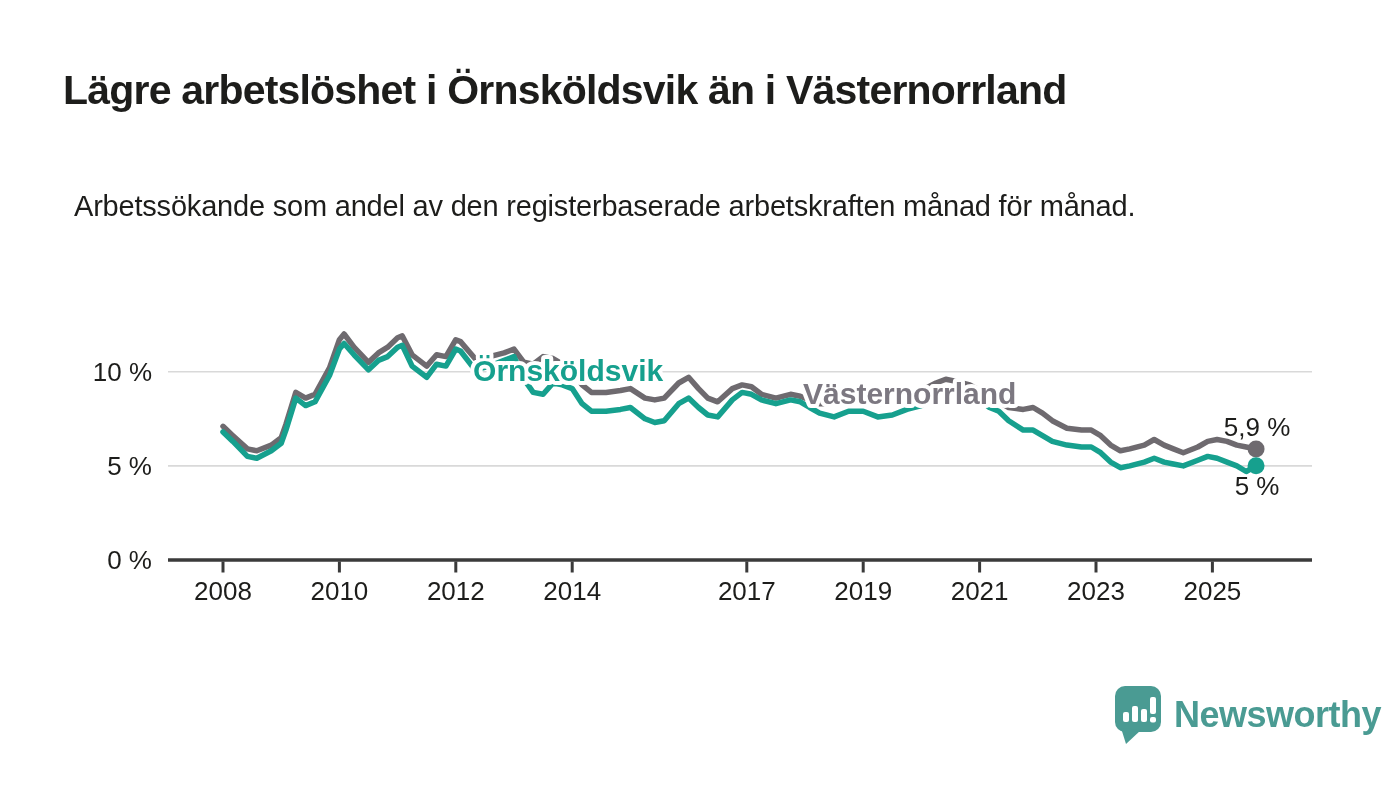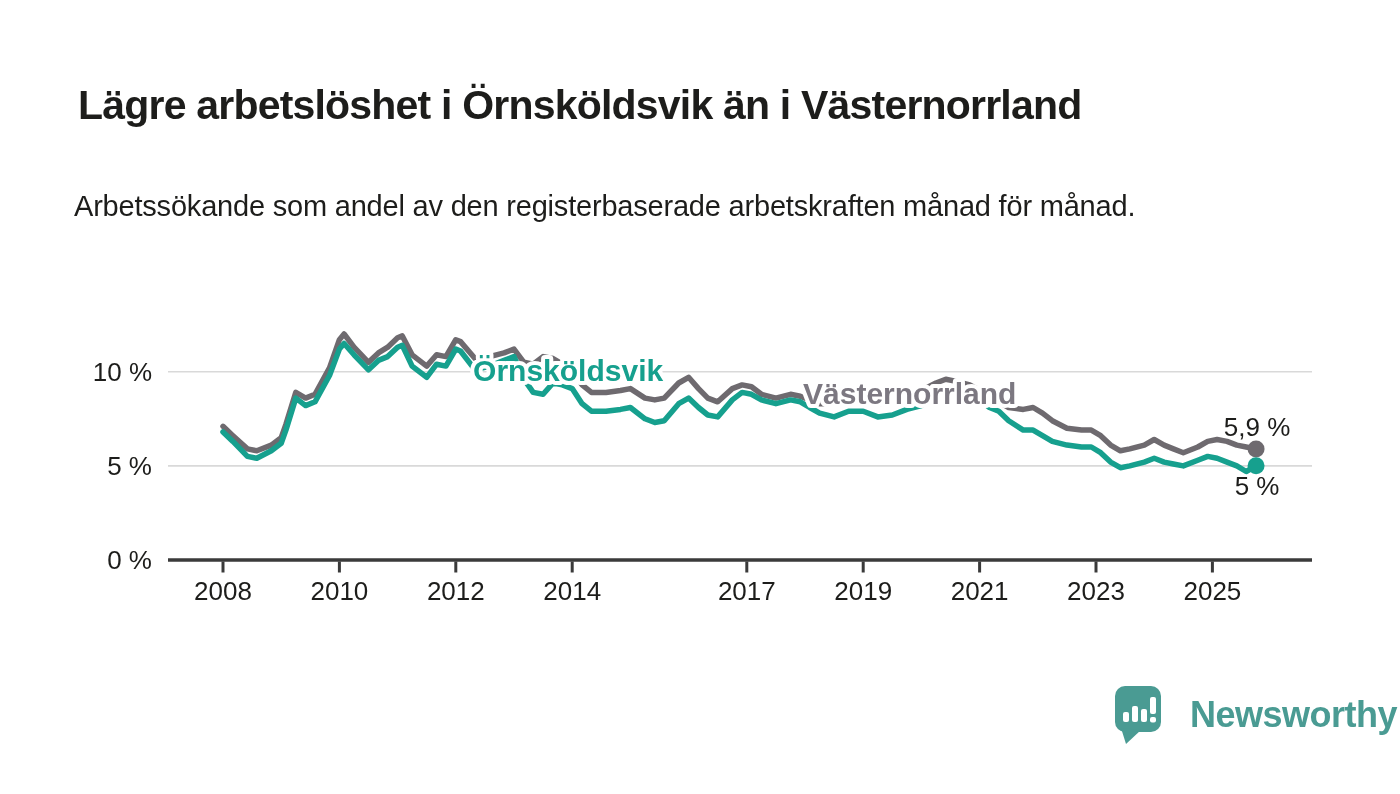--- a/index.html
+++ b/index.html
@@ -4,29 +4,29 @@
 <style>
   html,body{margin:0;padding:0;background:#ffffff;}
   body{width:1400px;height:794px;overflow:hidden;position:relative;
        font-family:"Liberation Sans","DejaVu Sans",sans-serif;color:#1d1d1b;}
   .canvas{position:absolute;inset:0;width:1400px;height:794px;}
   .page-title{position:absolute;left:62px;top:66px;width:1300px;
        font-size:41px;font-weight:bold;letter-spacing:-0.8px;color:#1d1d1b;}
   .page-subtitle{position:absolute;left:62px;top:172px;max-width:1100px;
        font-size:29px;line-height:44px;font-weight:normal;color:#1d1d1b;letter-spacing:-0.2px;}
   svg.chart{position:absolute;left:0;top:0;}
-  .logo{position:absolute;left:1112px;top:684px;display:flex;align-items:center;gap:26px;}
+  .logo{position:absolute;left:1112px;top:684px;display:flex;align-items:center;gap:10px;}
   .logo .wordmark{font-size:36px;font-weight:bold;letter-spacing:-0.5px;}
 </style>
 </head>
 <body>
 
 <div class="canvas">
 
-  <h1 class="page-title" style="margin:16px;">Lägre arbetslöshet i Örnsköldsvik än i Västernorrland</h1>
+  <h1 class="page-title" style="margin:1px;">Lägre arbetslöshet i Örnsköldsvik än i Västernorrland</h1>
 
   <p class="page-subtitle" style="margin:12px;">Arbetssökande som andel av den registerbaserade arbetskraften månad för månad.</p>
 
   <svg class="chart" id="chart-svg" width="1400" height="660" viewBox="0 0 1400 660">
       <line x1="168" x2="1312" y1="465.85" y2="465.85" stroke="#d9d9d9" stroke-width="1.6"></line>
       <line x1="168" x2="1312" y1="371.70000000000005" y2="371.70000000000005" stroke="#d9d9d9" stroke-width="1.6"></line>
       <line x1="168" x2="1312" y1="560" y2="560" stroke="#3a3a3a" stroke-width="3.5"></line>
       <line x1="223" x2="223" y1="561.5" y2="572.5" stroke="#3a3a3a" stroke-width="3"></line>
       <text x="223" y="600" text-anchor="middle" fill="#1d1d1b" font-size="26">2008</text>
       <line x1="339.4" x2="339.4" y1="561.5" y2="572.5" stroke="#3a3a3a" stroke-width="3"></line>

